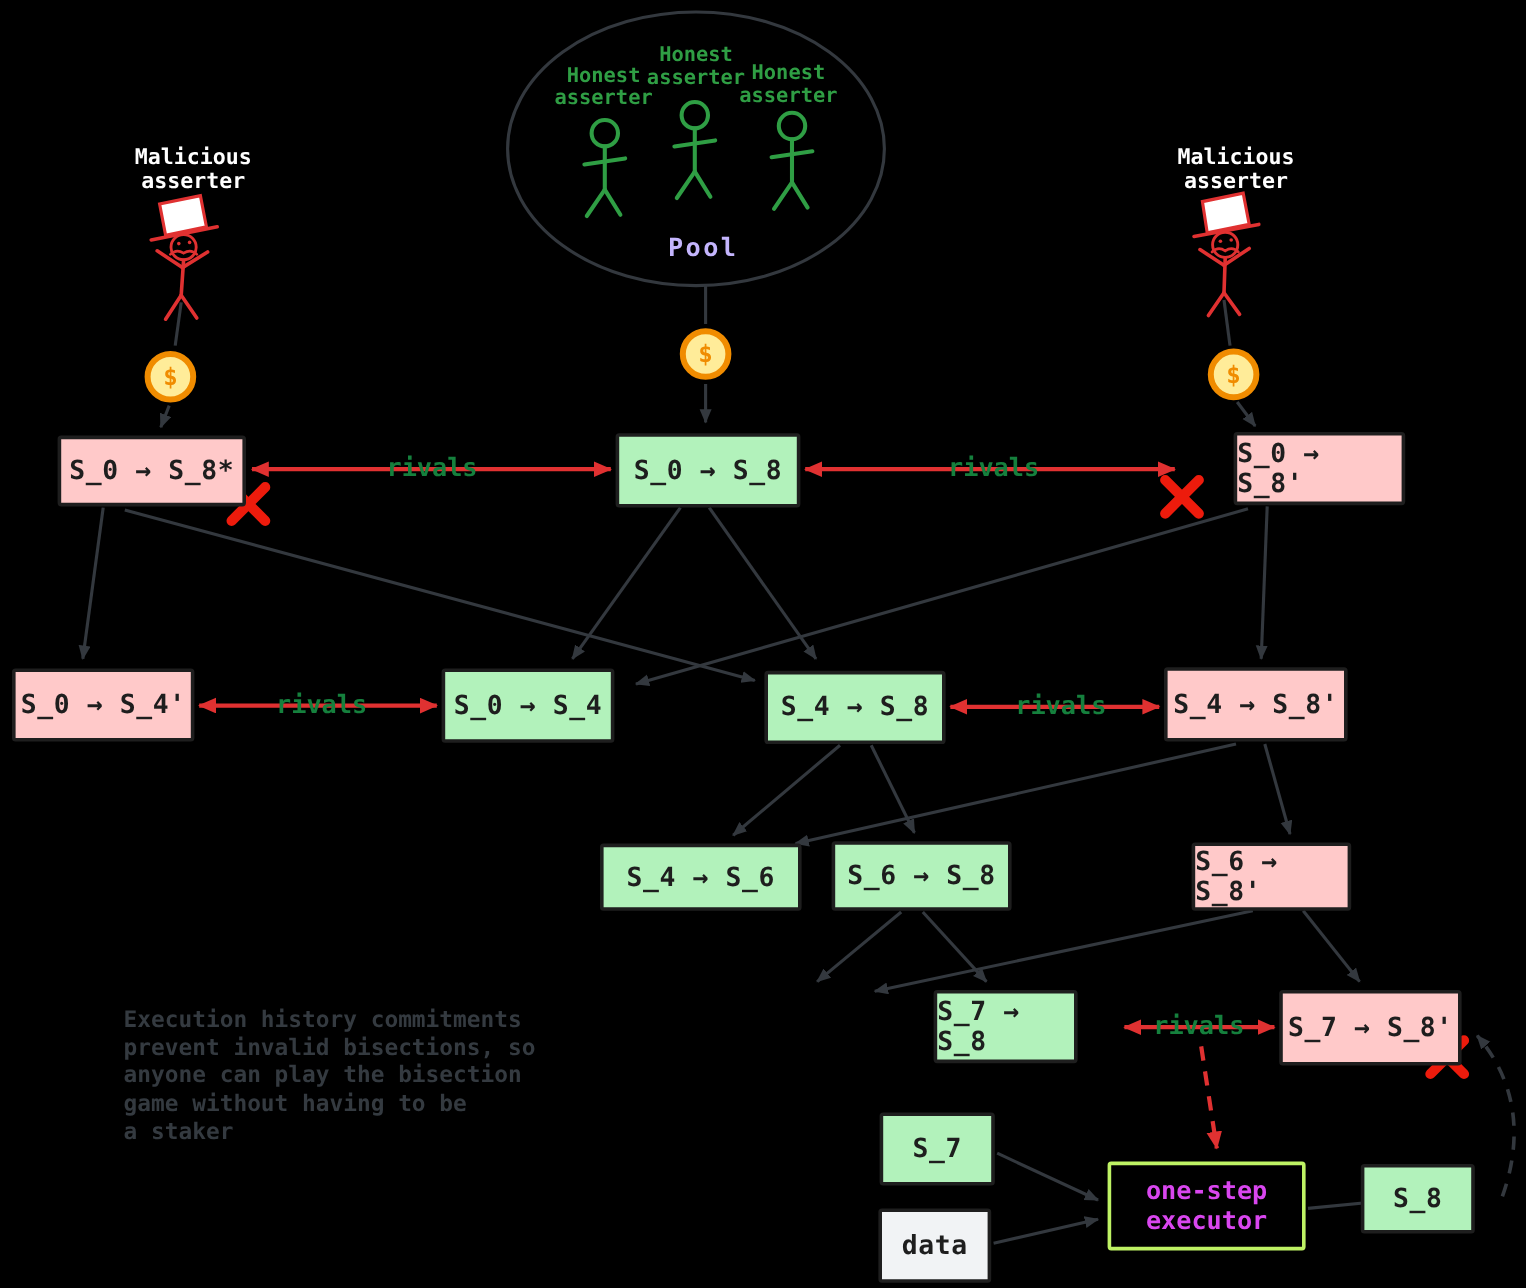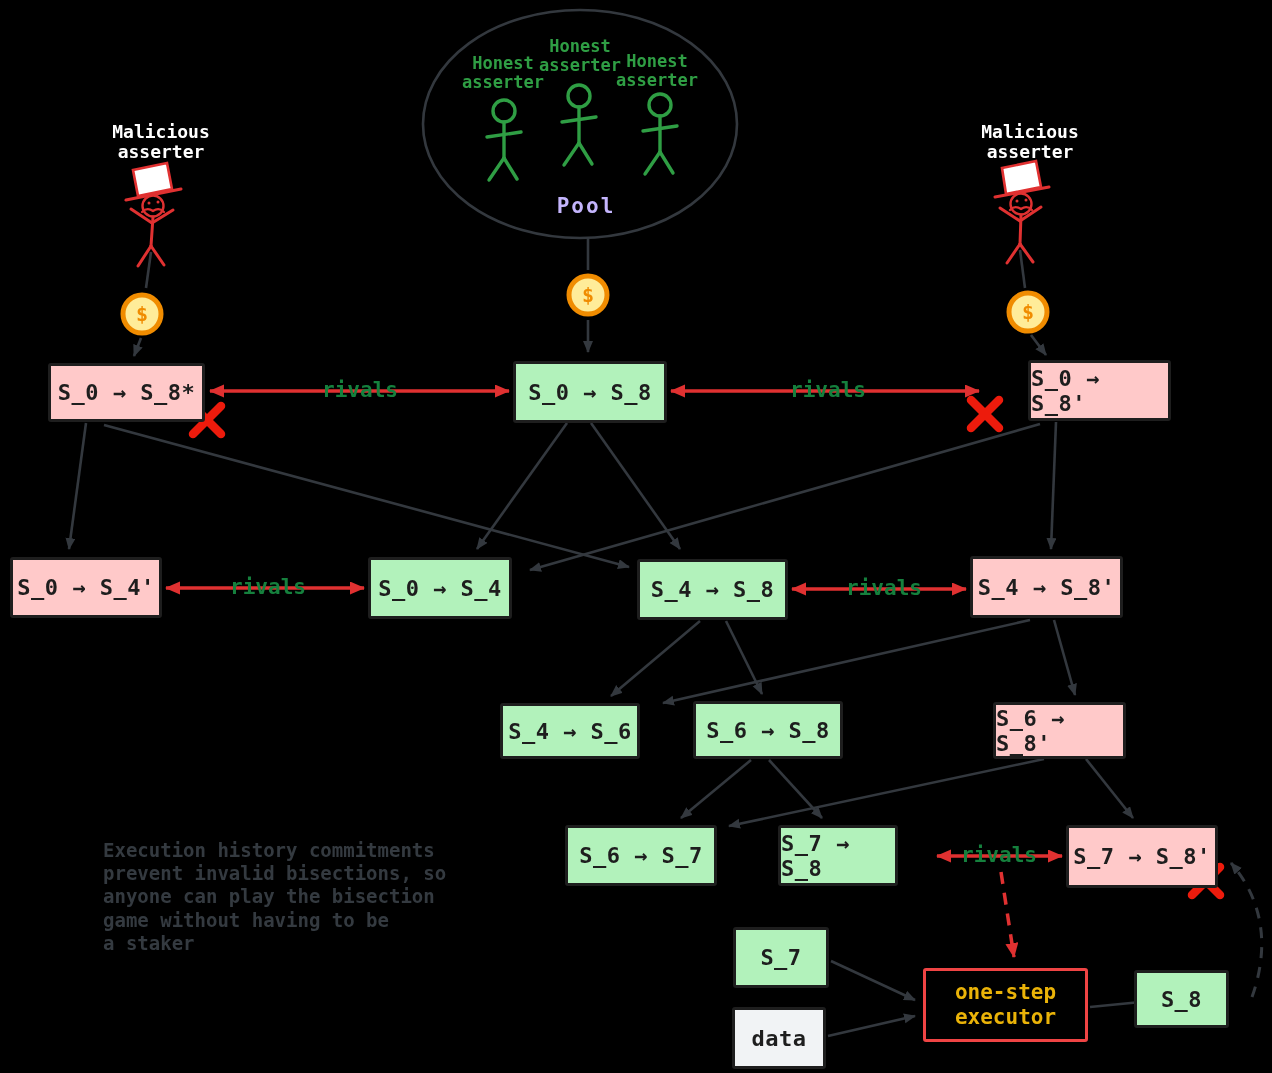--- a/index.html
+++ b/index.html
@@ -11,43 +11,43 @@
   .node{
     position:absolute;border:3px solid #1e1e1e;border-radius:3px;
     display:flex;align-items:center;justify-content:center;
     font-size:22px;font-weight:700;color:#1e1e1e;letter-spacing:.5px;
     box-sizing:border-box;
   }
   .honest{background:#b2f2bb;}
   .malicious{background:#ffc9c9;}
   .neutral{background:#f1f3f5;}
   .executor-box{
-    position:absolute;border:3px solid #ef4444;background:transparent;border-radius:3px;
+    position:absolute;border:3px solid #bef264;background:transparent;border-radius:3px;
     display:flex;align-items:center;justify-content:center;box-sizing:border-box;
-    color:#eab308;font-size:21px;font-weight:700;text-align:center;
+    color:#d946ef;font-size:21px;font-weight:700;text-align:center;
     white-space:pre-line;line-height:1.2;
   }
   .lbl{position:absolute;font-weight:700;text-align:center;white-space:pre-line;line-height:1.1;}
   .green-lbl{color:#2f9e44;font-size:17px;}
   .red-lbl{color:#ffffff;font-size:18px;}
   .rivals-lbl{color:#15803d;font-size:21px;}
   .pool-lbl{color:#c4b5fd;font-size:21px;letter-spacing:2px;}
   .note{
     position:absolute;color:#343a40;font-size:19px;font-weight:700;
     line-height:1.22;white-space:pre-line;text-align:left;
   }
   
   .n0{left:48px;top:363px;width:157px;height:59px;}
   .n1{left:513px;top:361px;width:154px;height:62px;}
   .n2{left:983px;top:360px;width:143px;height:61px;margin-left:45px;}
   .n3{left:10px;top:557px;width:152px;height:61px;text-align:right;}
   .n4{left:368px;top:557px;width:144px;height:62px;}
   .n5{left:637px;top:559px;width:151px;height:61px;}
   .n6{left:970px;top:556px;width:153px;height:62px;}
-  .n7{left:500px;top:703px;width:140px;height:56px;}
+  .n7{left:500px;top:703px;width:168px;height:56px;}
   .n8{left:693px;top:701px;width:150px;height:58px;}
   .n9{left:993px;top:702px;width:133px;height:57px;}
   .n10{left:565px;top:825px;width:152px;height:61px;}
   .n11{left:778px;top:825px;width:120px;height:61px;}
   .n12{left:1066px;top:825px;width:152px;height:63px;}
   .n13{left:733px;top:927px;width:96px;height:61px;}
   .n14{left:732px;top:1007px;width:94px;height:62px;}
   .n15{left:1134px;top:970px;width:95px;height:58px;}
 </style>
 </head>
@@ -206,21 +206,20 @@
   <div class="node n0 malicious">S_0 → S_8*</div>
   <div class="node n1 honest">S_0 → S_8</div>
   <div class="node n2 malicious">S_0 → S_8'</div>
   <div class="node n3 malicious">S_0 → S_4'</div>
   <div class="node n4 honest">S_0 → S_4</div>
   <div class="node n5 honest">S_4 → S_8</div>
   <div class="node n6 malicious">S_4 → S_8'</div>
   <div class="node n7 honest">S_4 → S_6</div>
   <div class="node n8 honest">S_6 → S_8</div>
   <div class="node n9 malicious">S_6 → S_8'</div>
-  <div class="node n10 honest">S_6 → S_7</div>
   <div class="node n11 honest">S_7 → S_8</div>
   <div class="node n12 malicious">S_7 → S_8'</div>
   <div class="node n13 honest">S_7</div>
   <div class="node n14 neutral">data</div>
   <div class="node n15 honest">S_8</div>
 
   <div class="executor-box" style="left:923px;top:968px;width:165px;height:74px;">one-step
 executor</div>
 
   <div class="note" style="left:103px;top:839px;width:430px;">Execution history commitments

